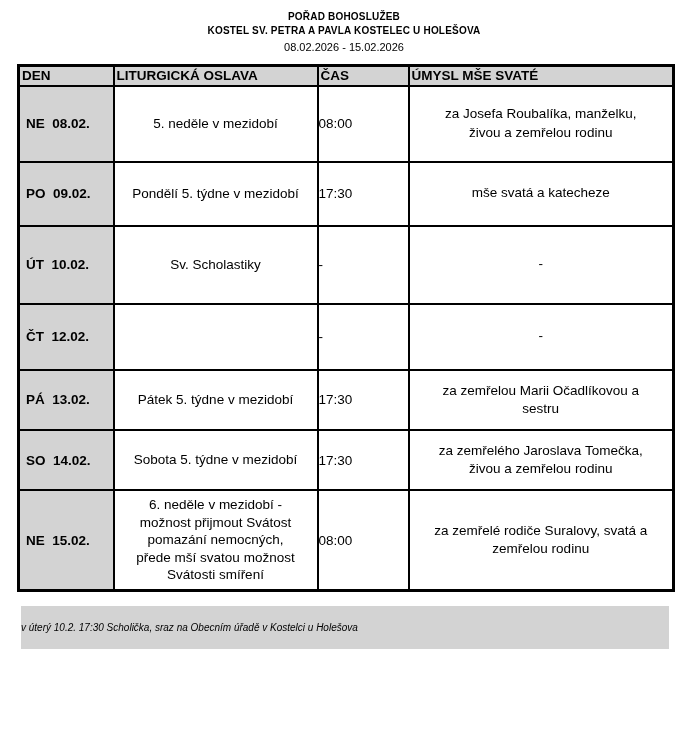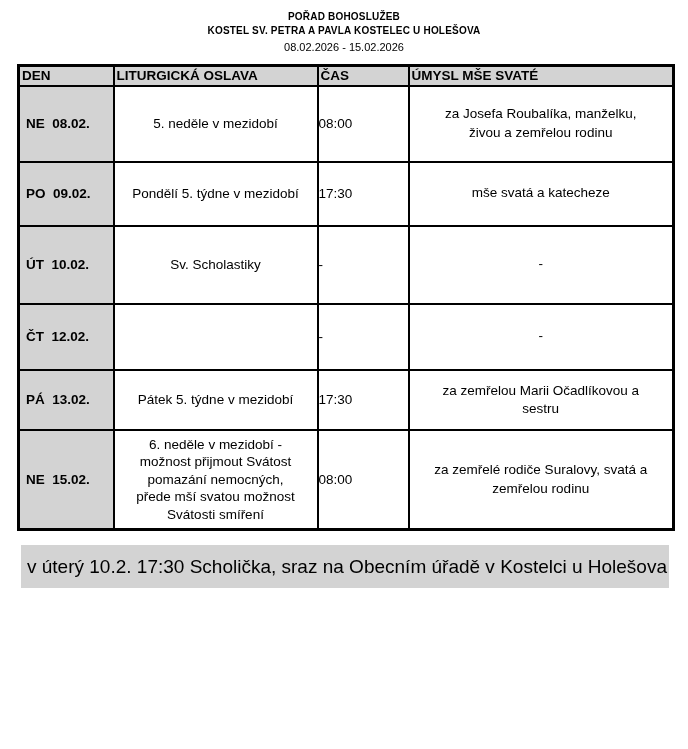--- a/index.html
+++ b/index.html
@@ -63,22 +63,22 @@
   }
   .footer-bar {
     background: #d3d3d3;
     width: 648px;
     height: 43px;
     margin: 14px 0 0 21px;
     display: flex;
     align-items: center;
   }
   .footer-bar .note {
-    font-size: 19px;
-    padding-left: 6px;
+    font-size: 10px;
+    font-style: italic;
   }
 </style>
 </head>
 <body>
 
 <div class="doc-header">
   <div class="title-line">POŘAD BOHOSLUŽEB</div>
   <div class="title-line">KOSTEL SV. PETRA A PAVLA KOSTELEC U HOLEŠOVA</div>
   <div class="date-line">08.02.2026 - 15.02.2026</div>
 </div>
@@ -122,20 +122,26 @@
       <td class="liturgy-cell"></td>
       <td class="time-cell">-</td>
       <td class="intention-cell">-</td>
     </tr>
     <tr style="height:60px">
       <td class="day-cell">PÁ  13.02.</td>
       <td class="liturgy-cell">Pátek 5. týdne v mezidobí</td>
       <td class="time-cell">17:30</td>
       <td class="intention-cell">za zemřelou Marii Očadlíkovou a sestru</td>
     </tr>
+    <tr style="height:59px">
+      <td class="day-cell">SO  14.02.</td>
+      <td class="liturgy-cell">Sobota 5. týdne v mezidobí</td>
+      <td class="time-cell">17:30</td>
+      <td class="intention-cell">za zemřelého Jaroslava Tomečka, živou a zemřelou rodinu</td>
+    </tr>
     <tr style="height:100px">
       <td class="day-cell">NE  15.02.</td>
       <td class="liturgy-cell">6. neděle v mezidobí - možnost přijmout Svátost pomazání nemocných, přede mší svatou možnost Svátosti smíření</td>
       <td class="time-cell">08:00</td>
       <td class="intention-cell">za zemřelé rodiče Suralovy, svatá a zemřelou rodinu</td>
     </tr>
   </tbody>
 </table>
 
 <div class="footer-bar">

